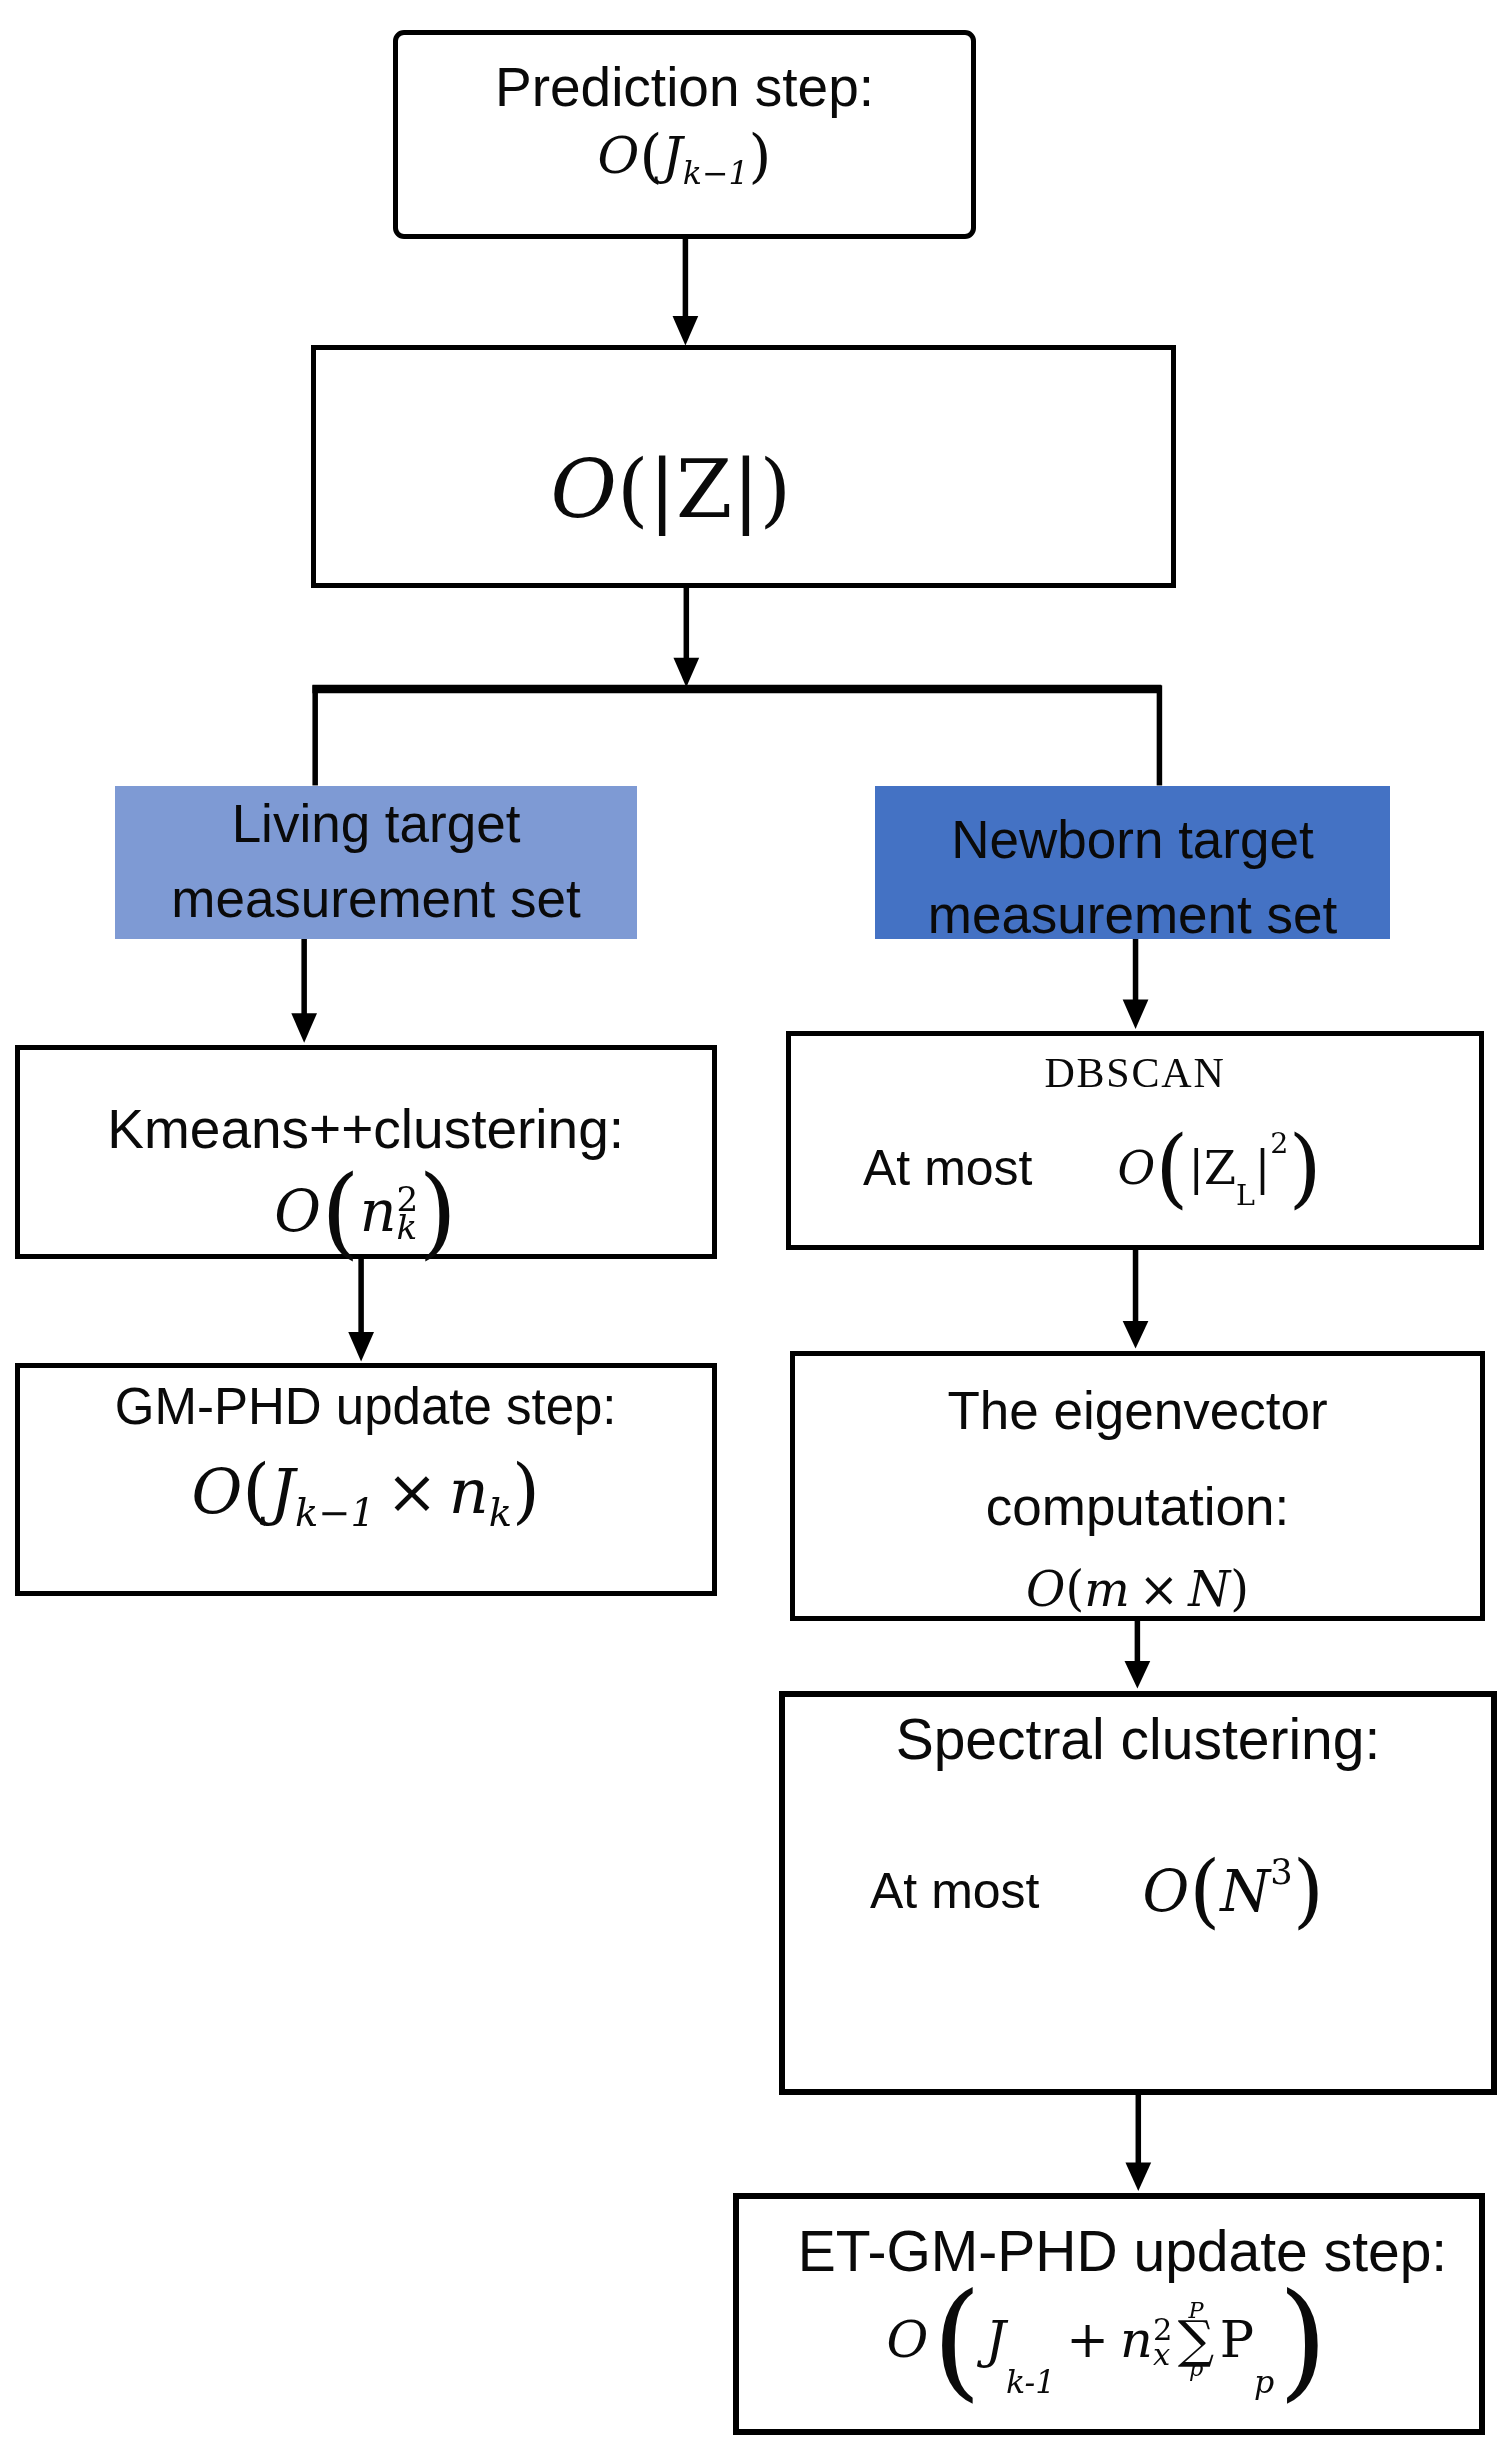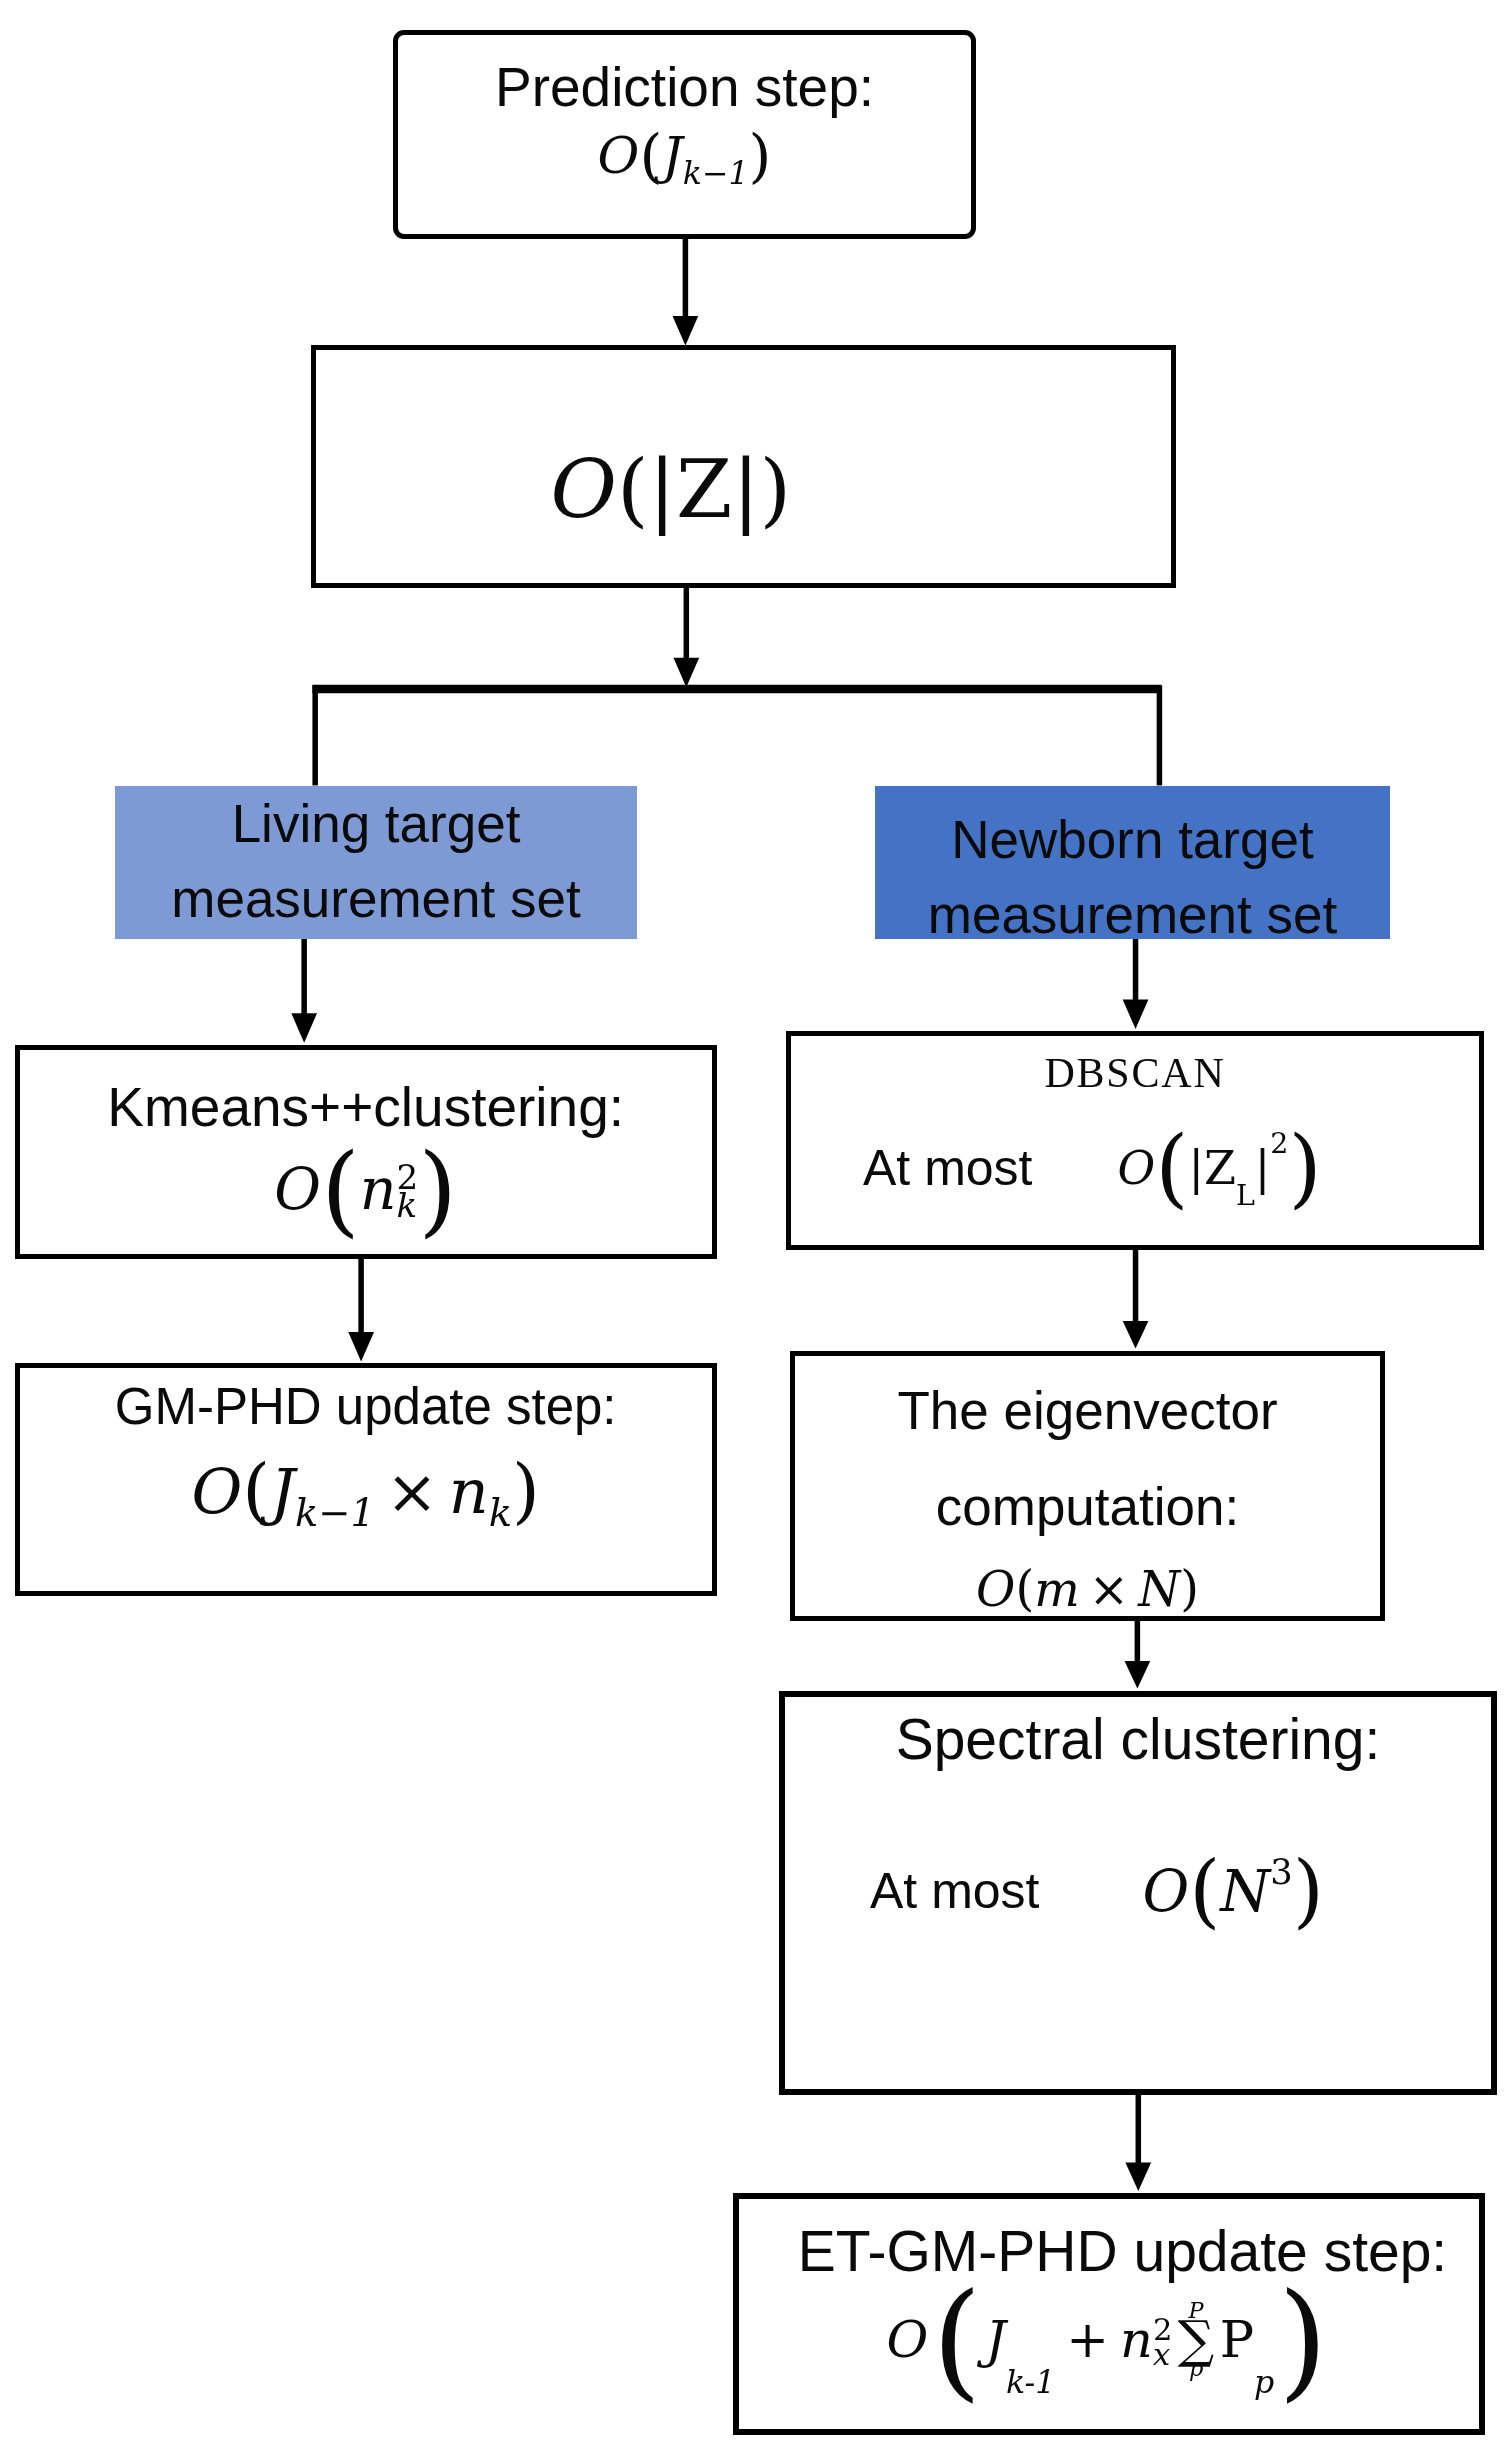--- a/index.html
+++ b/index.html
@@ -109,21 +109,21 @@
     <span class="title">Living target</span>
     <span class="title">measurement set</span>
   </div>
 
   <div class="fillbox newborn-fill" style="left:875px;top:786px;width:515px;height:153px;font-size:53px;line-height:1.42;padding-top:16px;">
     <span class="title">Newborn target</span>
     <span class="title">measurement set</span>
   </div>
 
   <div class="box" style="left:14.7px;top:1045px;width:702px;height:214px;">
-    <span class="title" style="font-size:55px;margin-top:25px;">Kmeans++clustering:</span>
+    <span class="title" style="font-size:55px;margin-top:47px;">Kmeans++clustering:</span>
     <span class="math fx" style="font-size:57px;margin-top:5.5px;">
       <span>O</span>
         <span class="paren p175">(</span>
         <span>n</span>
         <span class="ss">
           <span class="s2">2</span>
           <span class="sk">k</span>
         </span>
         <span class="paren p175">)</span>
     </span>
@@ -153,21 +153,21 @@
           <span class="rm">|</span>
           <span class="rm">Z</span>
           <span class="sb rm">L</span>
           <span class="rm">|</span>
           <span class="sp rm">2</span>
           <span class="paren p185">)</span>
       </span>
     </span>
   </div>
 
-  <div class="box" style="left:790px;top:1351px;width:595px;height:270px;">
+  <div class="box" style="left:790px;top:1351px;width:695px;height:270px;">
     <span class="title" style="font-size:53px;margin-top:24px;">The eigenvector</span>
     <span class="title" style="font-size:53px;margin-top:35px;">computation:</span>
     <span class="math fx" style="font-size:48px;margin-top:24px;">
       <span>O</span>
         <span class="paren">(</span>
         <span>m</span>
         <span class="op" style="margin:0 9.2px;">×</span>
         <span>N</span>
         <span class="paren">)</span>
     </span>

